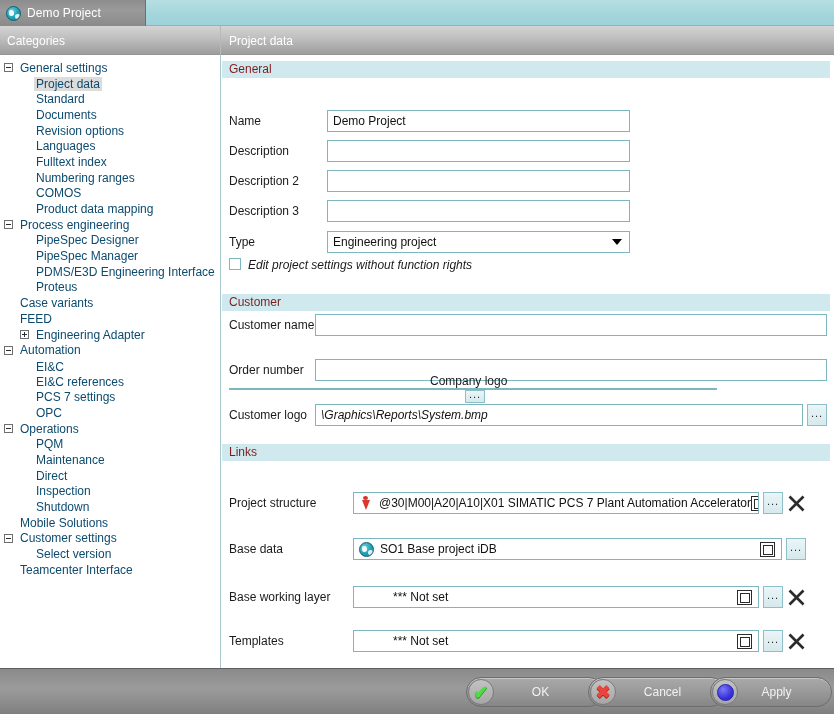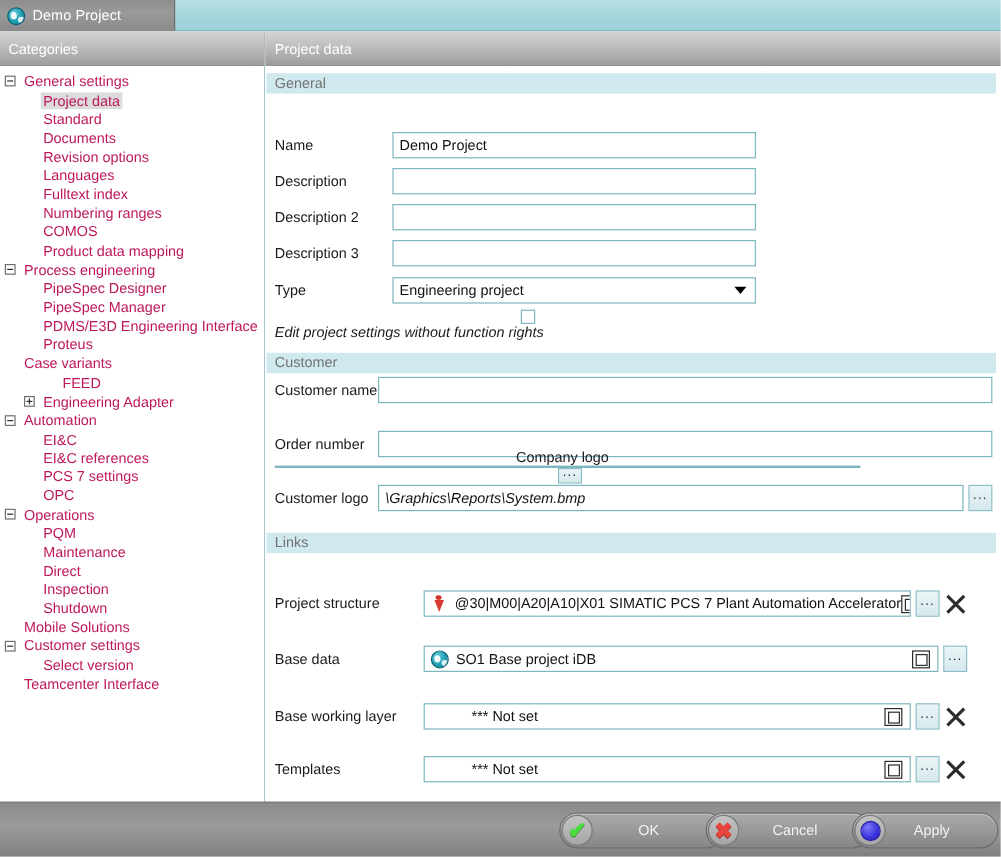--- a/index.html
+++ b/index.html
@@ -67,21 +67,21 @@
 
   
   .sidebar {
     position: absolute; left: 0; top: 55px; width: 221px; height: 613px;
     background: #ffffff; border-right: 1px solid #a9c8cd;
     padding-top: 5px; overflow: hidden;
   }
   .node {
     display: flex; align-items: center; height: 15.7px;
     padding-left: 4px; white-space: nowrap;
-    font-size: 12px; color: #be185d;
+    font-size: 12px; color: #0c4a6e;
   }
   .node .twisty {
     width: 9px; height: 9px; flex: 0 0 9px;
     border: 1px solid #6f6f6f; background: #ffffff;
     position: relative; margin-right: 5px;
   }
   .node .twisty::before {
     content: ""; position: absolute; left: 1px; top: 3px;
     width: 5px; height: 1px; background: #2d2d2d;
   }
@@ -93,21 +93,21 @@
   .node-label { padding: 0 2px; }
   .node.selected .node-label { background: #dcdcdc; }
 
   
   .content {
     position: absolute; left: 221px; top: 55px; width: 613px; height: 613px;
     background: #ffffff; overflow: hidden;
   }
   .section-head {
     position: absolute; left: 1px; width: 608px; height: 17px;
-    background: #cfe9ee; color: #737373;
+    background: #cfe9ee; color: #7f1d1d;
     font-size: 12px; padding-left: 7px; line-height: 17px;
   }
 
   .row { position: absolute; display: flex; align-items: center; height: 22px; }
   .lbl { font-size: 12px; color: #1a1a1a; white-space: nowrap; }
 
   .tbox {
     height: 22px; border: 1px solid #7cb6bf; background: #ffffff;
     display: flex; align-items: center;
     padding: 0 5px; font-size: 12px; color: #111111;
@@ -119,21 +119,21 @@
     height: 22px; border: 1px solid #7cb6bf; background: #ffffff;
     display: flex; align-items: center; justify-content: space-between;
     padding: 0 4px 0 5px; font-size: 12px; color: #111111;
   }
   .caret {
     width: 0; height: 0; border-left: 5px solid transparent;
     border-right: 5px solid transparent; border-top: 6px solid #000000;
     margin-right: 3px;
   }
 
-  .chkrow { position: absolute; display: flex; align-items: flex-end; flex-direction: column; }
+  .chkrow { position: absolute; display: flex; align-items: flex-start; }
   .chk {
     width: 12px; height: 12px; border: 1px solid #7cb6bf;
     background: #ffffff; margin-right: 7px; flex: 0 0 12px;
   }
   .chklbl { font-style: italic; font-size: 12px; color: #1a1a1a; }
 
   
   .btn-dots {
     width: 20px; height: 22px; border: 1px solid #8cbfc7;
     background: linear-gradient(to bottom, #eaf5f7 0%, #d6e9ed 100%);
@@ -290,21 +290,21 @@
         <span class="node-label">PDMS/E3D Engineering Interface</span>
       </div>
       <div class="node" style="padding-left: 20px;">
         <span class="spacer"></span>
         <span class="node-label">Proteus</span>
       </div>
       <div class="node" style="">
         <span class="spacer"></span>
         <span class="node-label">Case variants</span>
       </div>
-      <div class="node" style="padding-left: 4px; margin-left: 32px;">
+      <div class="node" style="padding-left: 4px;">
         <span class="spacer"></span>
         <span class="node-label">FEED</span>
       </div>
       <div class="node" style="padding-left: 20px;">
         <span class="twisty plus"></span>
         <span class="node-label">Engineering Adapter</span>
       </div>
       <div class="node" style="padding-left: 4px;">
         <span class="twisty"></span>
         <span class="node-label">Automation</span>

